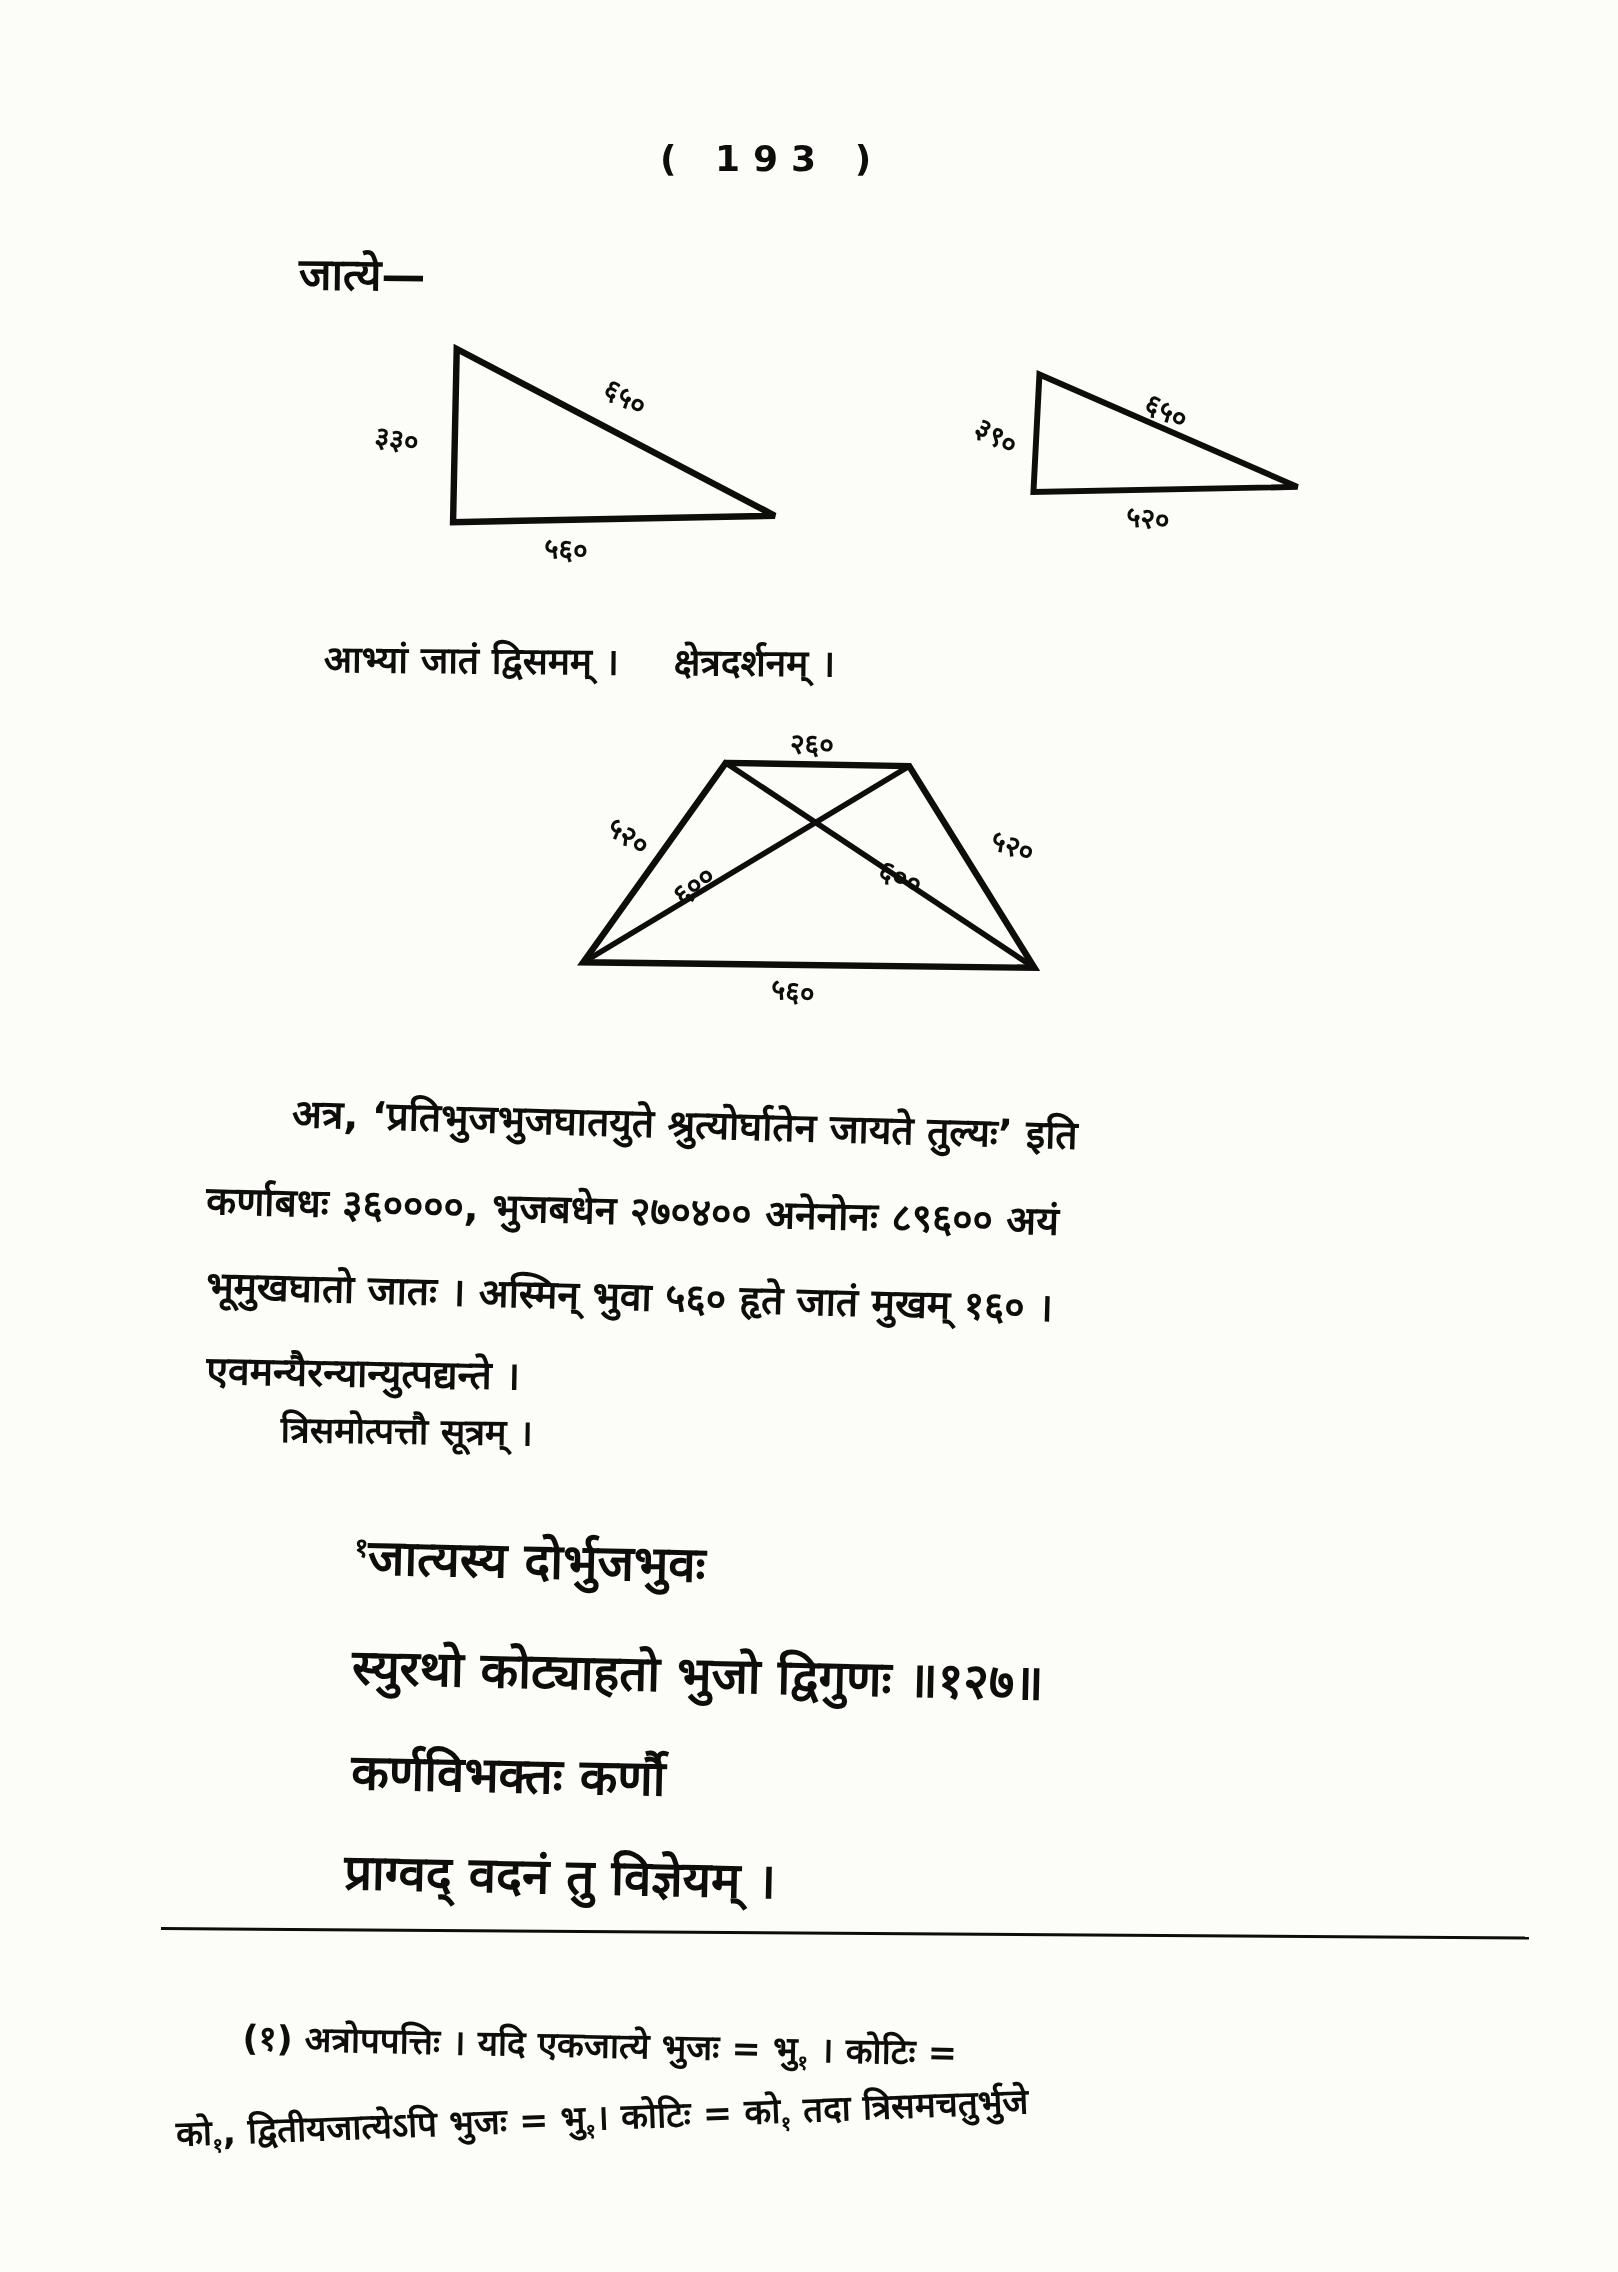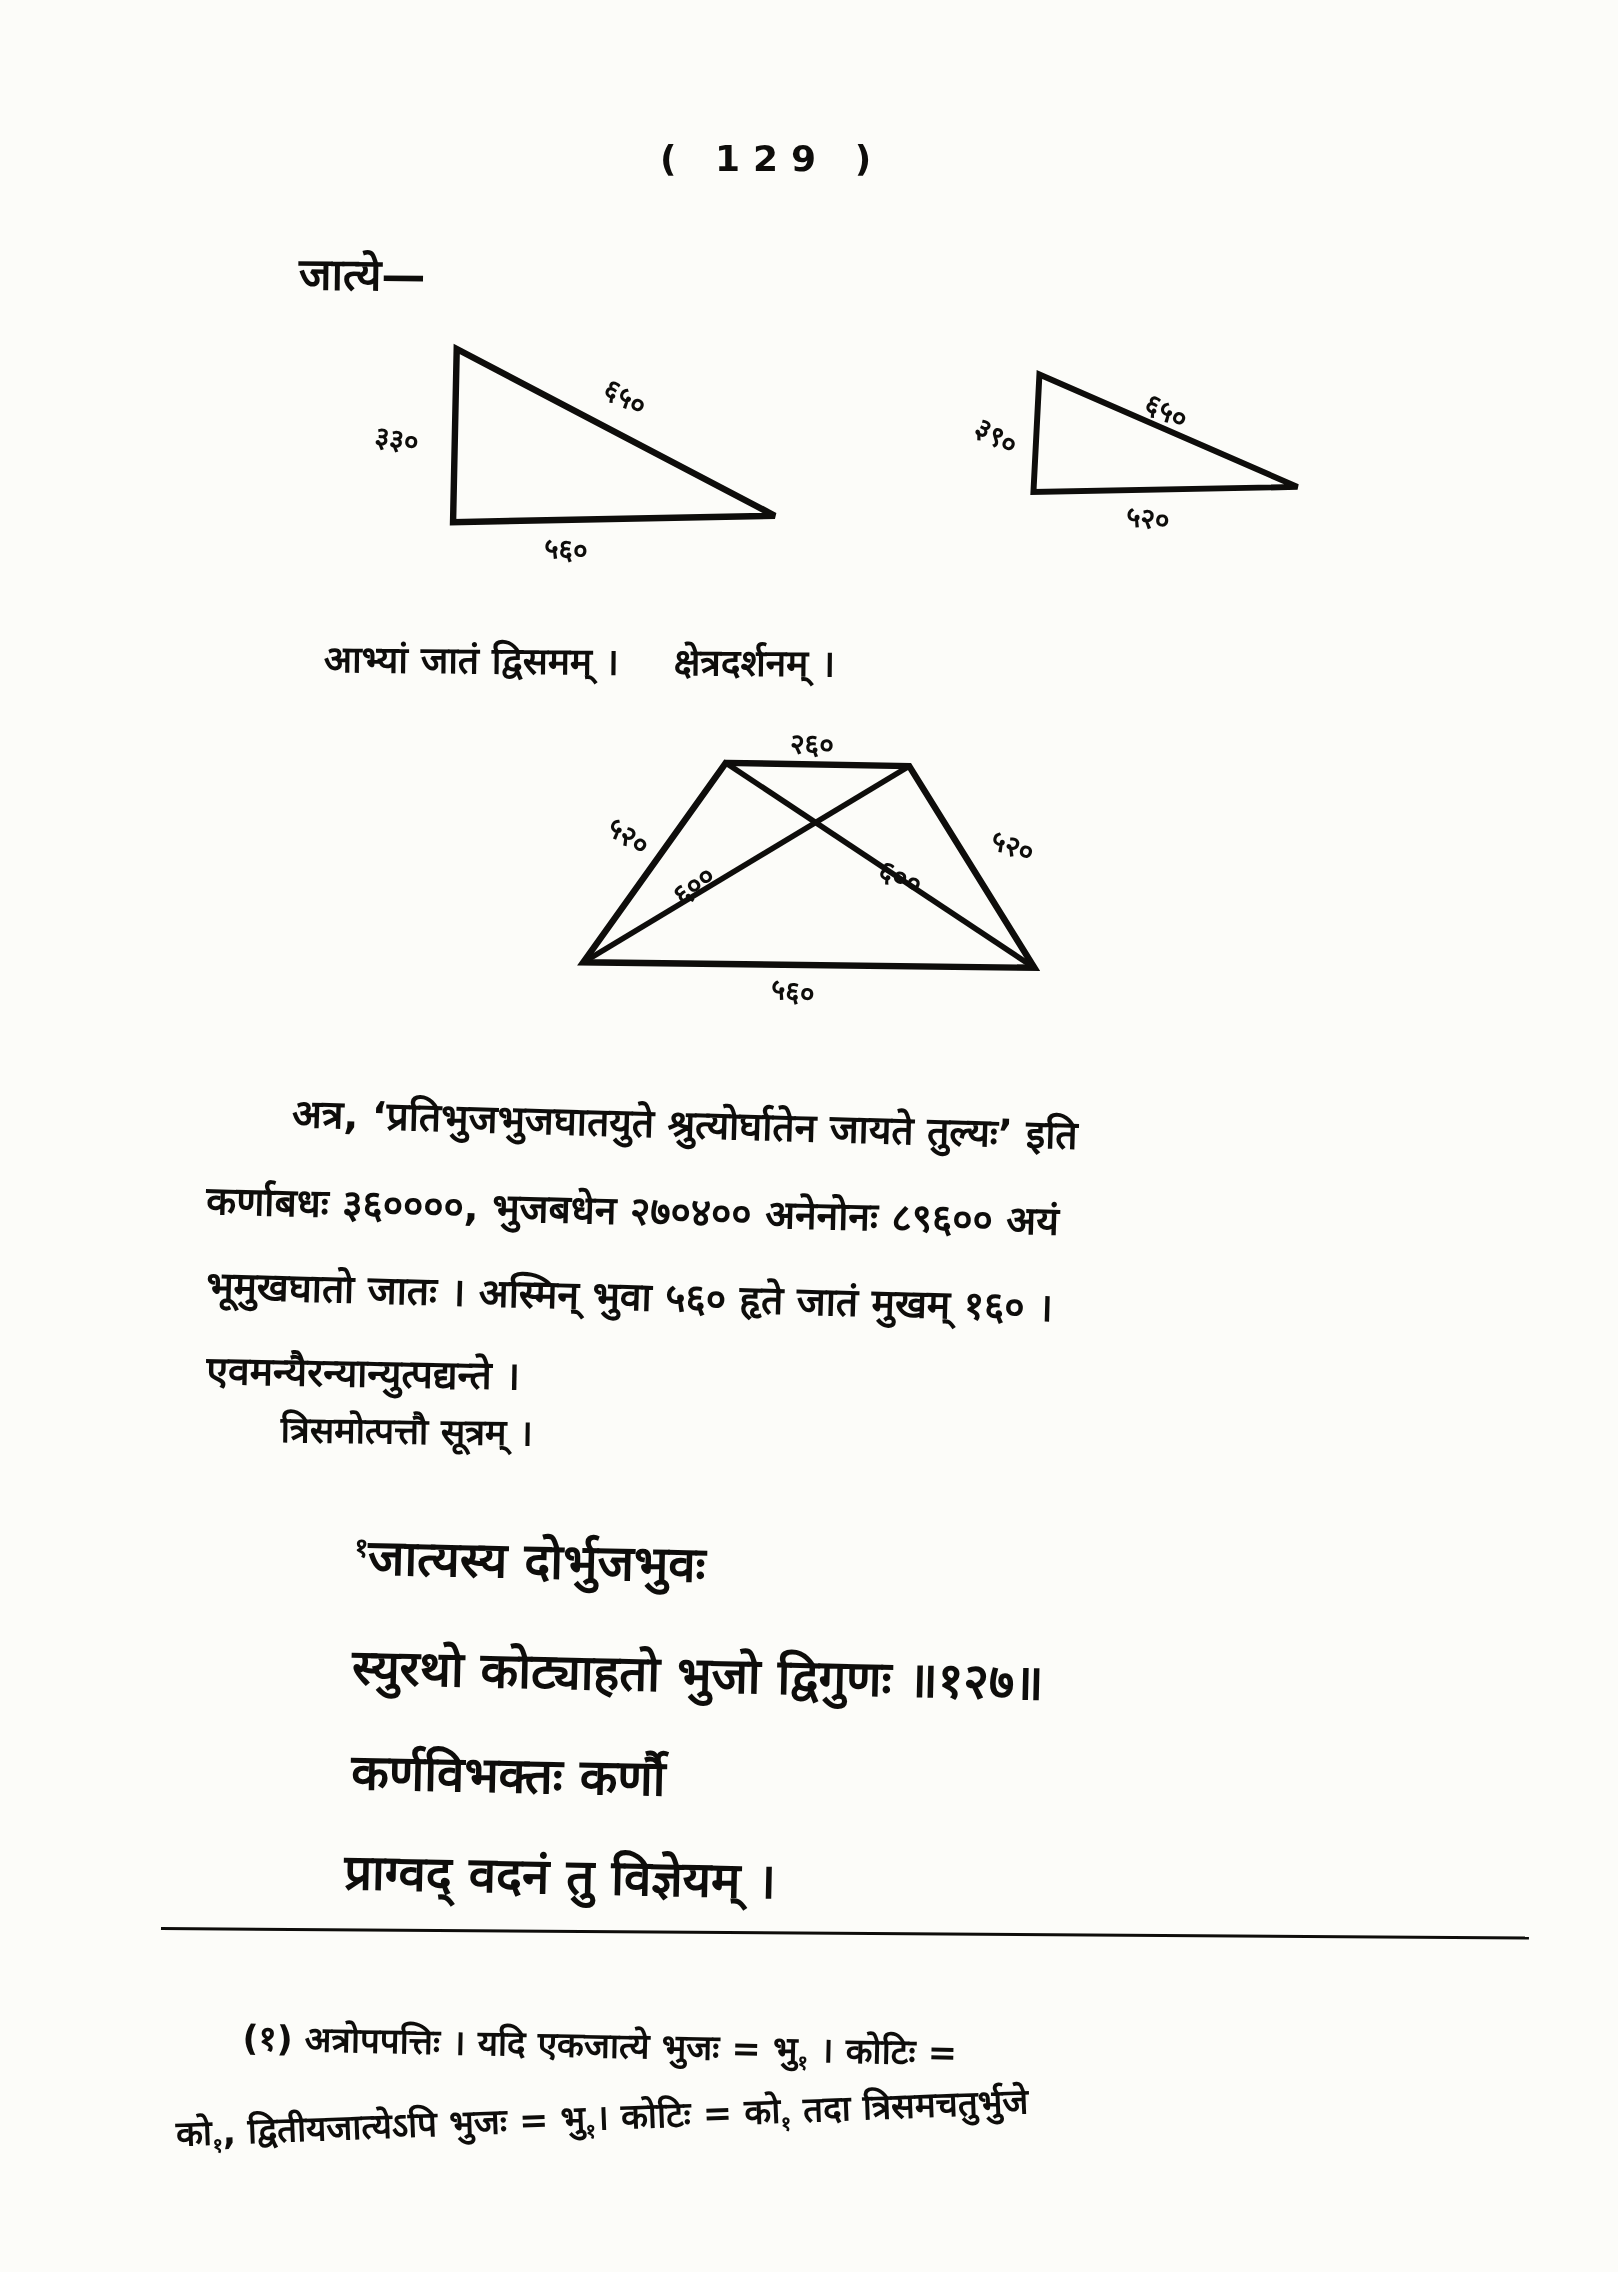--- a/index.html
+++ b/index.html
@@ -27,21 +27,21 @@
     transform:translate(-50%,-50%);white-space:nowrap;
   }
   .rule{position:absolute;background:#0e0d0b;height:3.2px;transform:rotate(0.4deg);transform-origin:left top;}
   svg.figs{position:absolute;left:0;top:0;}
 </style>
 </head>
 <body>
 
 <div class="page">
 
-  <div class="abs pgnum" style="left:660px;top:138px;">( 129 )</div>
+  <div class="abs pgnum" style="left:660px;top:138px;">( 193 )</div>
 
   <div class="abs heading" style="left:299px;top:243px;transform:rotate(0.6deg);">जात्ये—</div>
 
   <svg class="figs" width="1619" height="2273" viewBox="0 0 3531 4958">
 
     <polygon points="996,761 988,1139 1690,1125" fill="none" stroke="#0e0d0b" stroke-width="14" stroke-linejoin="miter"></polygon>
 
     <polygon points="2267,817 2254,1073 2830,1062" fill="none" stroke="#0e0d0b" stroke-width="13" stroke-linejoin="miter"></polygon>
 
     <polygon points="1583,1664 1983,1671 2256,2111 1272,2099" fill="none" stroke="#0e0d0b" stroke-width="14" stroke-linejoin="miter"></polygon>

